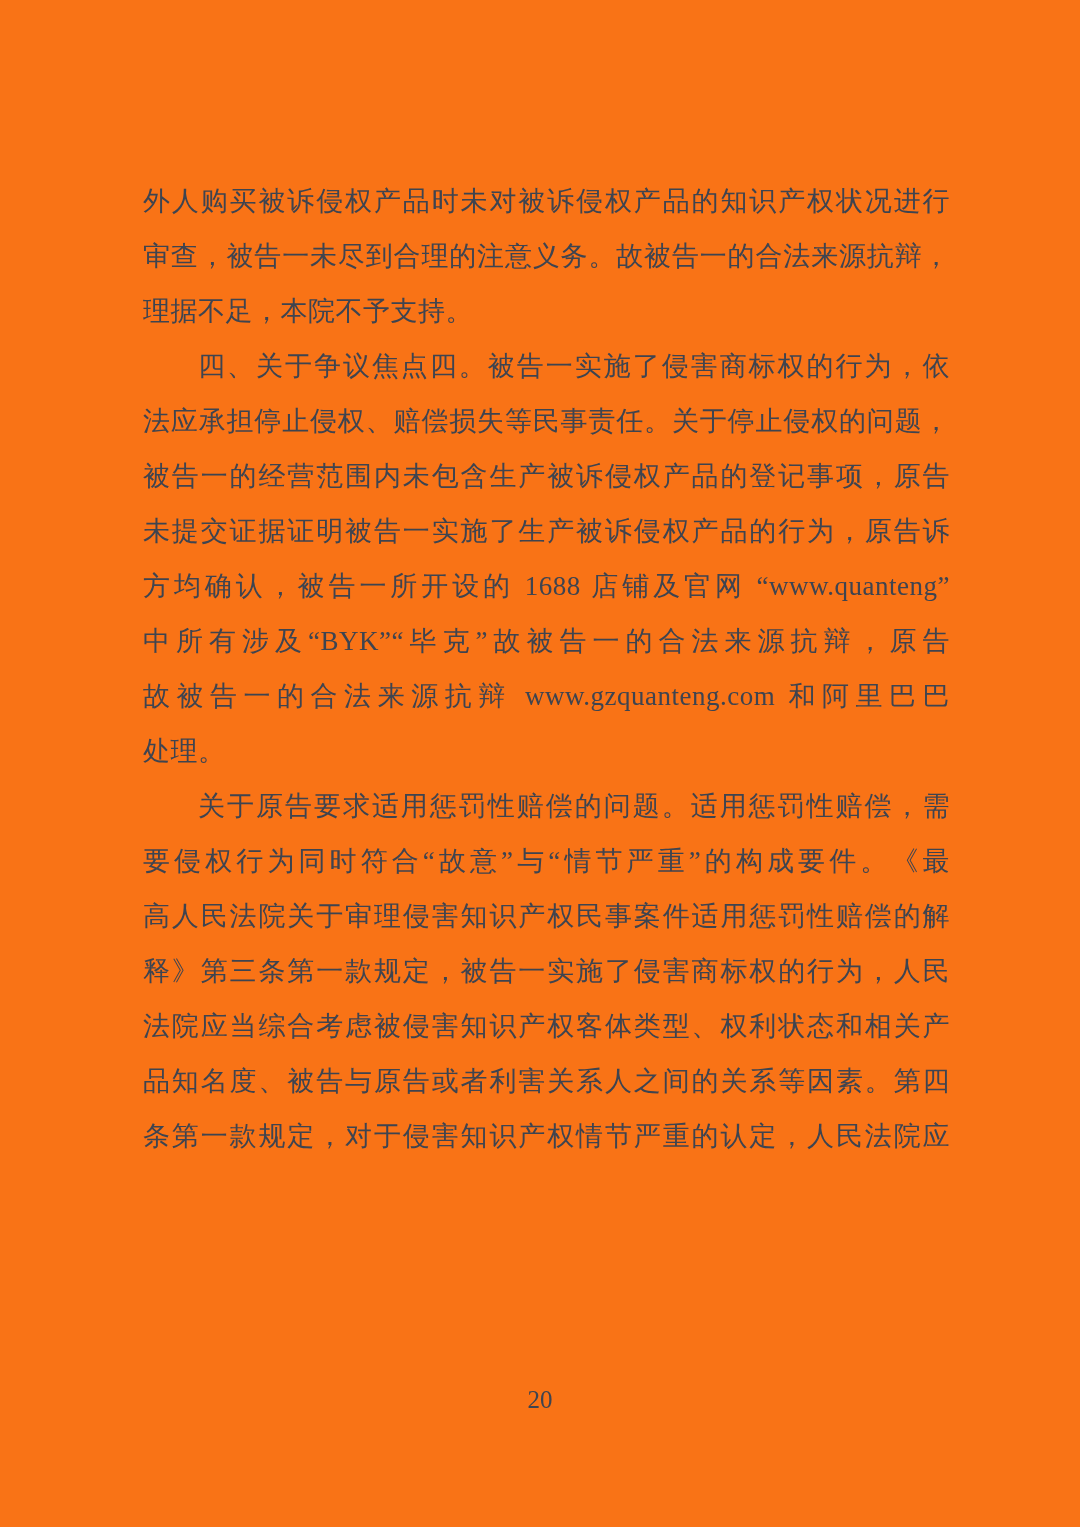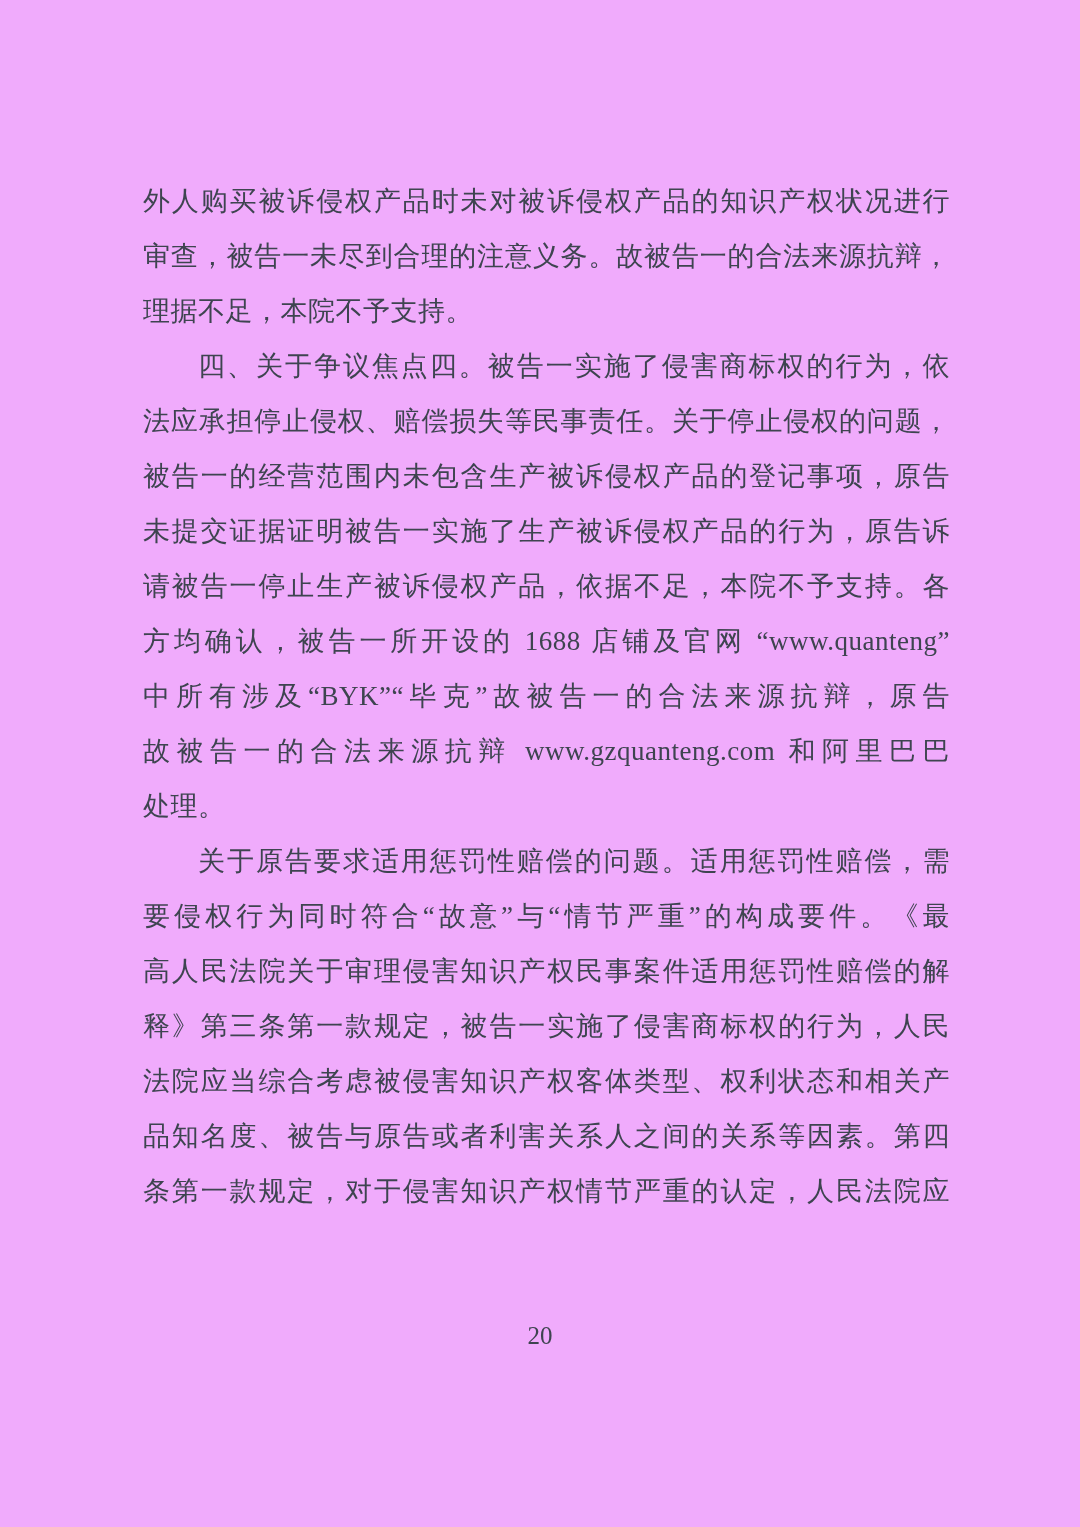--- a/index.html
+++ b/index.html
@@ -33,41 +33,40 @@
     white-space: normal;
     text-align: justify;
     text-align-last: justify;
     -moz-text-align-last: justify;
   }
   .text-line.indent {
     padding-left: 55px;
   }
   .page-number {
     position: absolute;
-    top: 1316px;
+    top: 1380px;
     left: 0;
     width: 100%;
     text-align: center;
     font-size: 25px;
     line-height: 40px;
   }
 </style>
 </head>
 <body>
 
-<div class="page" style="color: rgb(62, 68, 80); background: #f0abfc;">
+<div class="page" style="color: rgb(62, 68, 80); background: #f97316;">
   <div class="text-column">
       <div class="text-line justify">外人购买被诉侵权产品时未对被诉侵权产品的知识产权状况进行</div>
       <div class="text-line justify">审查，被告一未尽到合理的注意义务。故被告一的合法来源抗辩，</div>
       <div class="text-line">理据不足，本院不予支持。</div>
       <div class="text-line justify indent">四、关于争议焦点四。被告一实施了侵害商标权的行为，依</div>
       <div class="text-line justify">法应承担停止侵权、赔偿损失等民事责任。关于停止侵权的问题，</div>
       <div class="text-line justify">被告一的经营范围内未包含生产被诉侵权产品的登记事项，原告</div>
       <div class="text-line justify">未提交证据证明被告一实施了生产被诉侵权产品的行为，原告诉</div>
-      <div class="text-line justify">请被告一停止生产被诉侵权产品，依据不足，本院不予支持。各</div>
       <div class="text-line justify">方均确认，被告一所开设的 1688 店铺及官网 “www.quanteng”</div>
       <div class="text-line justify">中所有涉及“BYK”“毕克”故被告一的合法来源抗辩，原告</div>
       <div class="text-line justify">故被告一的合法来源抗辩 www.gzquanteng.com 和阿里巴巴</div>
       <div class="text-line">处理。</div>
       <div class="text-line justify indent">关于原告要求适用惩罚性赔偿的问题。适用惩罚性赔偿，需</div>
       <div class="text-line justify">要侵权行为同时符合“故意”与“情节严重”的构成要件。《最</div>
       <div class="text-line justify">高人民法院关于审理侵害知识产权民事案件适用惩罚性赔偿的解</div>
       <div class="text-line justify">释》第三条第一款规定，被告一实施了侵害商标权的行为，人民</div>
       <div class="text-line justify">法院应当综合考虑被侵害知识产权客体类型、权利状态和相关产</div>
       <div class="text-line justify">品知名度、被告与原告或者利害关系人之间的关系等因素。第四</div>

